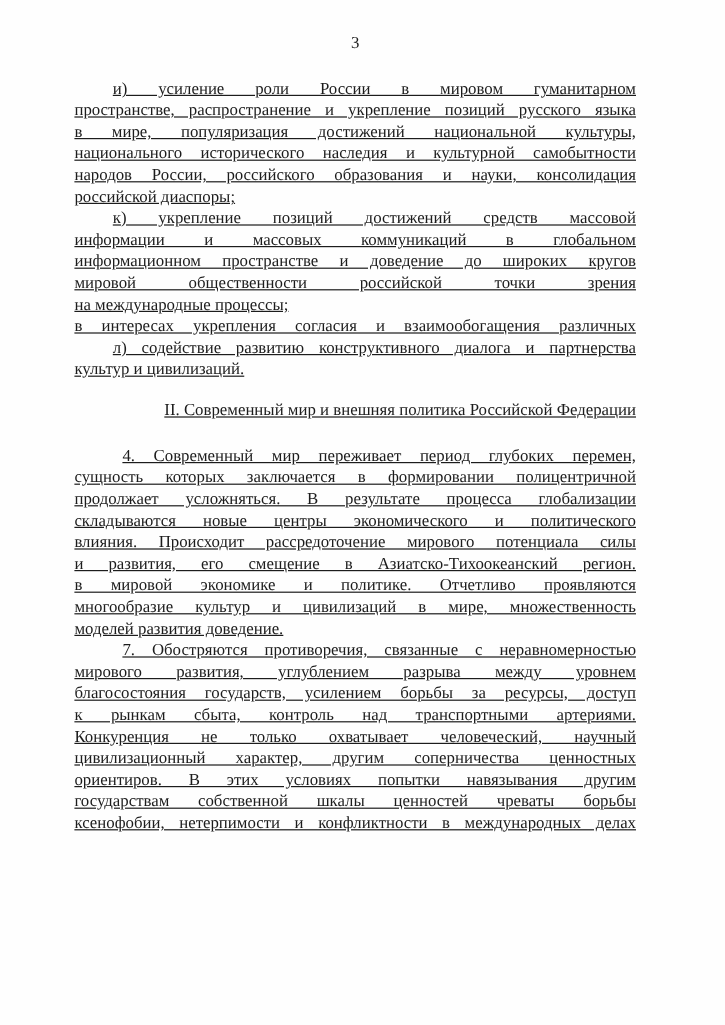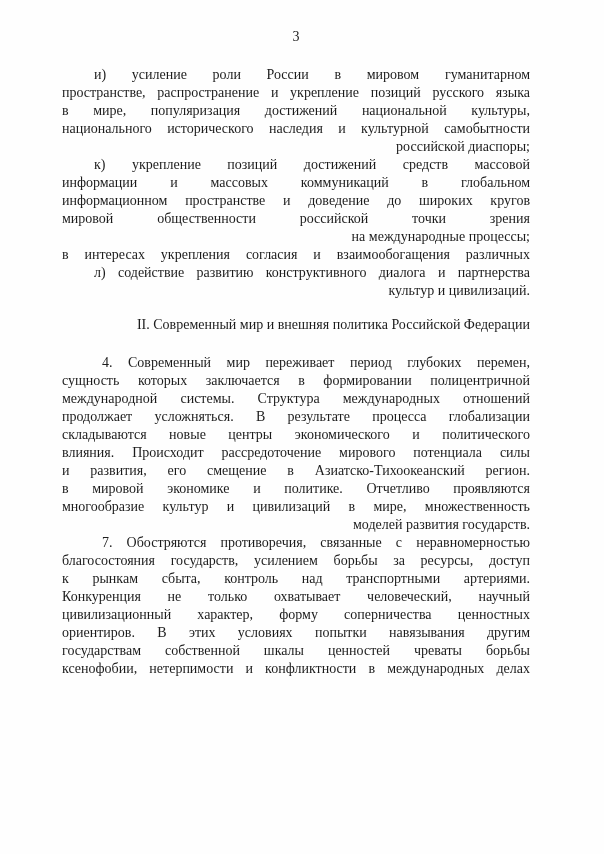--- a/index.html
+++ b/index.html
@@ -25,28 +25,29 @@
     font-size: 14px;
     line-height: 18px;
   }
   .text-block {
     position: absolute;
     top: 66px;
     left: 62px;
     width: 468px;
     font-size: 14px;
     line-height: 18px;
+    text-decoration: underline;
   }
   .para { margin: 0; }
   .line { min-height: 18px; }
   .just {
     text-align: justify;
     text-align-last: justify;
   }
-  .last-line { text-align: right; }
+  .last-line { text-align: left; }
   .ind-sm { text-indent: 32px; }
   .ind-lg { text-indent: 40px; }
   .heading {
     text-align: right;
     margin: 16px 0 20px 0;
   }
 </style>
 </head>
 <body>
 
@@ -54,20 +55,21 @@
 
   <div class="page-number">3</div>
 
   <div class="text-block">
 
     <div class="para">
       <div class="line just ind-sm">и) усиление роли России в мировом гуманитарном</div>
       <div class="line just">пространстве, распространение и укрепление позиций русского языка</div>
       <div class="line just">в мире, популяризация достижений национальной культуры,</div>
       <div class="line just">национального исторического наследия и культурной самобытности</div>
+      <div class="line just">народов России, российского образования и науки, консолидация</div>
       <div class="line last-line">российской диаспоры;</div>
     </div>
 
     <div class="para">
       <div class="line just ind-sm">к) укрепление позиций достижений средств массовой</div>
       <div class="line just">информации и массовых коммуникаций в глобальном</div>
       <div class="line just">информационном пространстве и доведение до широких кругов</div>
       <div class="line just">мировой общественности российской точки зрения</div>
       <div class="line last-line">на международные процессы;</div>
     </div>
@@ -76,35 +78,35 @@
       <div class="line just">в интересах укрепления согласия и взаимообогащения различных</div>
       <div class="line just ind-sm">л) содействие развитию конструктивного диалога и партнерства</div>
       <div class="line last-line">культур и цивилизаций.</div>
     </div>
 
     <div class="heading">II. Современный мир и внешняя политика Российской Федерации</div>
 
     <div class="para">
       <div class="line just ind-lg">4. Современный мир переживает период глубоких перемен,</div>
       <div class="line just">сущность которых заключается в формировании полицентричной</div>
-      <div class="line just">международной системы. Структура международных отношений</div>
       <div class="line just">продолжает усложняться. В результате процесса глобализации</div>
       <div class="line just">складываются новые центры экономического и политического</div>
       <div class="line just">влияния. Происходит рассредоточение мирового потенциала силы</div>
       <div class="line just">и развития, его смещение в Азиатско-Тихоокеанский регион.</div>
       <div class="line just">в мировой экономике и политике. Отчетливо проявляются</div>
       <div class="line just">многообразие культур и цивилизаций в мире, множественность</div>
-      <div class="line last-line">моделей развития государств.</div>
+      <div class="line last-line">моделей развития доведение.</div>
     </div>
 
     <div class="para">
       <div class="line just ind-lg">7. Обостряются противоречия, связанные с неравномерностью</div>
+      <div class="line just">мирового развития, углублением разрыва между уровнем</div>
       <div class="line just">благосостояния государств, усилением борьбы за ресурсы, доступ</div>
       <div class="line just">к рынкам сбыта, контроль над транспортными артериями.</div>
       <div class="line just">Конкуренция не только охватывает человеческий, научный</div>
-      <div class="line just">цивилизационный характер, форму соперничества ценностных</div>
+      <div class="line just">цивилизационный характер, другим соперничества ценностных</div>
       <div class="line just">ориентиров. В этих условиях попытки навязывания другим</div>
       <div class="line just">государствам собственной шкалы ценностей чреваты борьбы</div>
       <div class="line just">ксенофобии, нетерпимости и конфликтности в международных делах</div>
     </div>
 
   </div>
 </div>
 
 </body></html>

